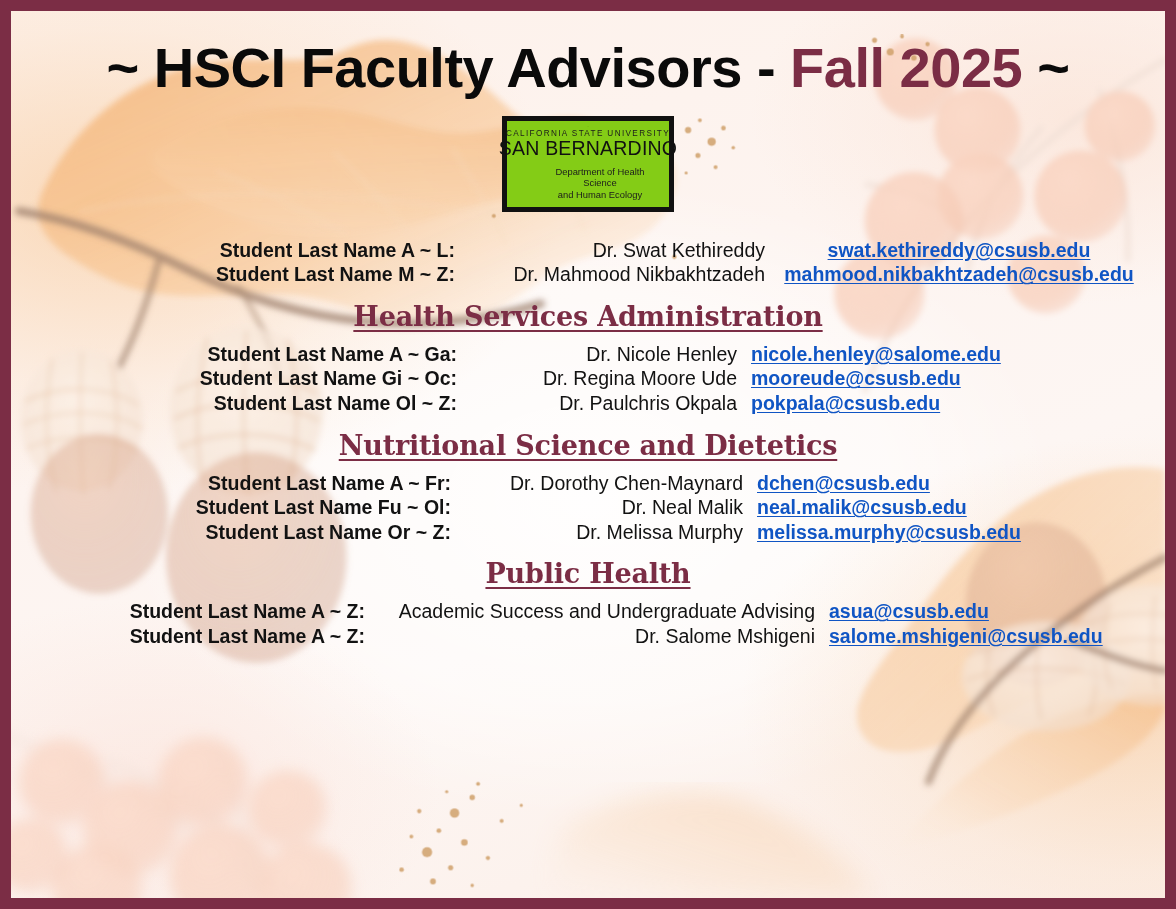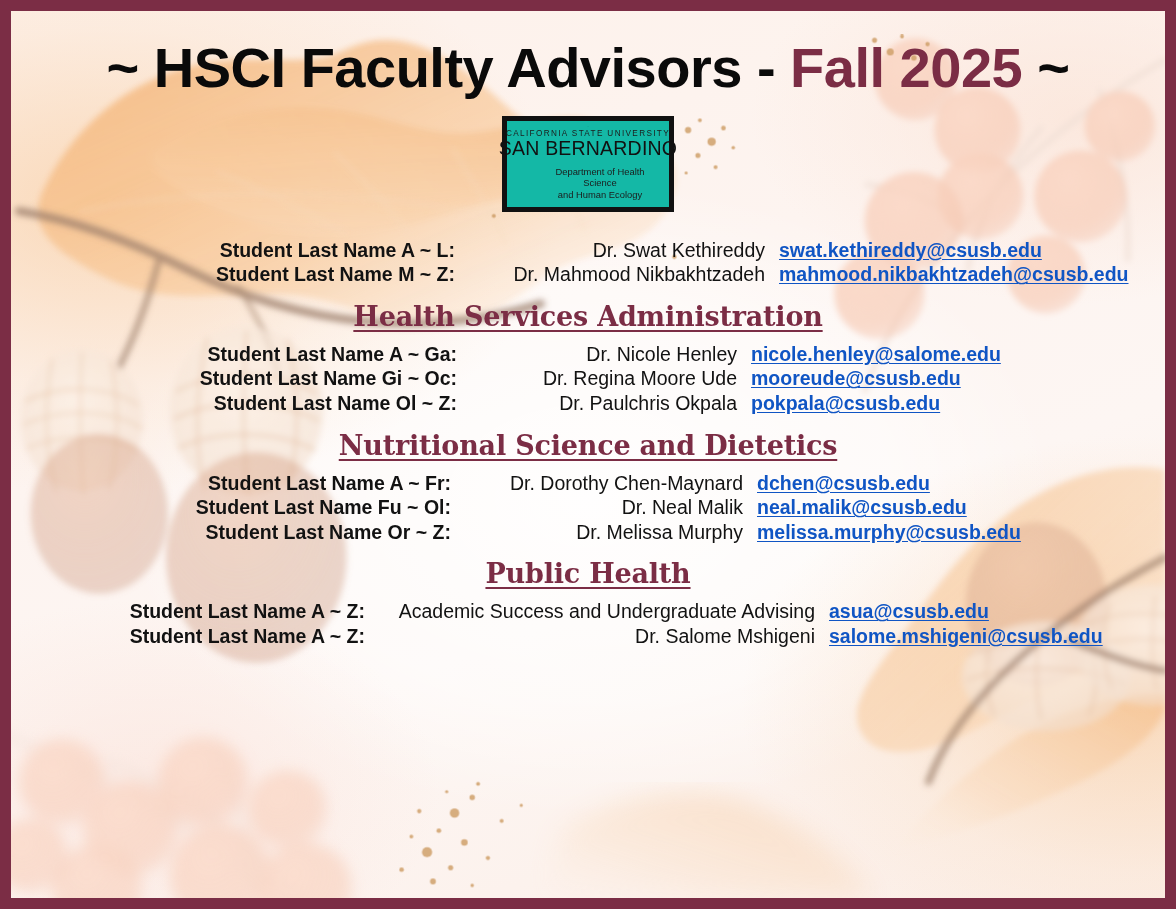--- a/index.html
+++ b/index.html
@@ -62,21 +62,21 @@
   
   .logo-wrap {
     position: relative;
     display: flex;
     justify-content: center;
     margin-top: 18px;
   }
   .logo {
     width: 172px;
     height: 96px;
-    background: #14b8a6;
+    background: #84cc16;
     border: 5px solid #111111;
     box-sizing: border-box;
     display: flex;
     flex-direction: column;
     align-items: center;
     justify-content: center;
     padding: 5px 24px 6px;
   }
   .logo-arch { width: 96px; height: 26px; display:block; margin-bottom: 1px;}
   .logo-rule { width: 100%; height: 1px; background: #3a3a3a; }
@@ -148,21 +148,21 @@
     padding-left: 14px;
     color: #1055c4;
     text-decoration: underline;
     text-underline-offset: 2px;
     font-weight: 600;
   }
 
   
   .sec-ehs   .col-label { width: 272px; }
   .sec-ehs   .col-name  { width: 300px; }
-  .sec-ehs   .col-email { width: 360px; }
+  .sec-ehs   .col-email { width: 360px; text-align: center; }
   .sec-ehs   .rows      { padding-left: 172px; }
 
   .sec-hsa   .col-label { width: 268px; }
   .sec-hsa   .col-name  { width: 270px; }
   .sec-hsa   .col-email { width: 330px; }
   .sec-hsa   .rows      { padding-left: 178px; }
 
   .sec-nsd   .col-label { width: 268px; }
   .sec-nsd   .col-name  { width: 282px; }
   .sec-nsd   .col-email { width: 330px; }

